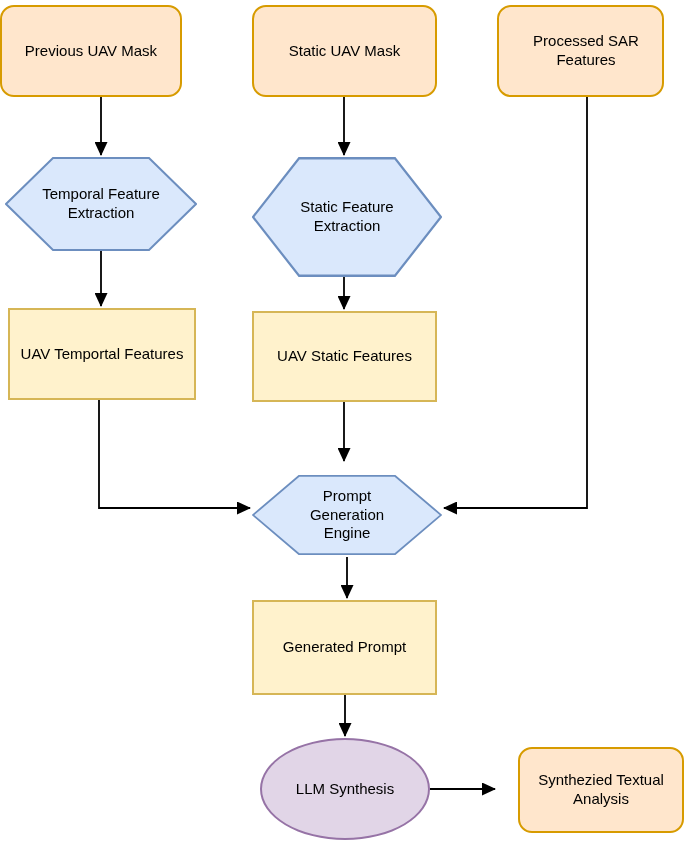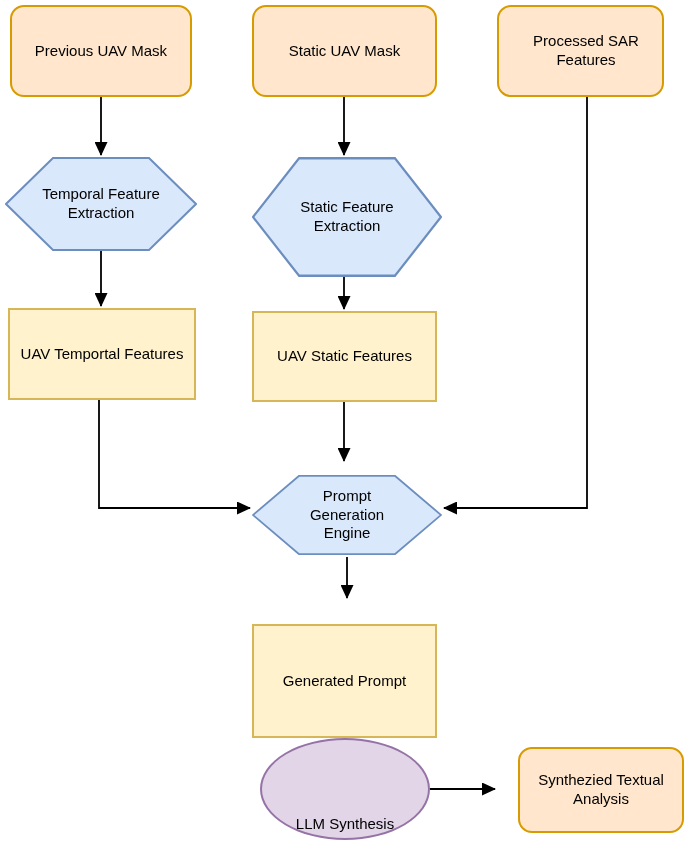--- a/index.html
+++ b/index.html
@@ -25,21 +25,20 @@
     border-radius:14px;
   }
   .rect{
     background:#FFF2CC;
     border:2px solid #D6B656;
   }
   .ellipse{
     background:#E1D5E7;
     border:2px solid #9673A6;
     border-radius:50%;
-    align-items:flex-end;
   }
   .hexnode{padding:0;border:none;background:transparent;}
   .hexnode svg{position:absolute;left:0;top:0;width:100%;height:100%;}
   .hexnode .hexlabel{
     position:relative;z-index:1;
     padding:0 34px;
   }
 </style>
 </head>
 <body>
@@ -59,21 +58,21 @@
       <path d="M344,251 L344,309" marker-end="url(#arrow)"></path>
       <path d="M99,400 L99,508 L250,508" marker-end="url(#arrow)"></path>
       <path d="M344,402 L344,461" marker-end="url(#arrow)"></path>
       <path d="M587,97 L587,508 L444,508" marker-end="url(#arrow)"></path>
       <path d="M347,557 L347,598" marker-end="url(#arrow)"></path>
       <path d="M345,690 L345,736" marker-end="url(#arrow)"></path>
       <path d="M430,789 L495,789" marker-end="url(#arrow)"></path>
     </g>
   </svg>
 
-  <div class="node rounded" style="left:10px;top:5px;width:182px;height:92px;">
+  <div class="node rounded" style="left:0;top:5px;width:182px;height:92px;">
     <span>Previous UAV Mask</span>
   </div>
 
   <div class="node rounded" style="left:252px;top:5px;width:185px;height:92px;">
     <span>Static UAV Mask</span>
   </div>
 
   <div class="node rounded" style="left:497px;top:5px;width:167px;height:92px;padding-left:21px;">
     <span>Processed SAR Features</span>
   </div>
@@ -100,21 +99,21 @@
     <span>UAV Static Features</span>
   </div>
 
   <div class="node hexnode" style="left:252px;top:475px;width:190px;height:80px;">
     <svg viewBox="0 0 190 94" preserveAspectRatio="none">
       <polygon points="47,1 143,1 189,47 143,93 47,93 1,47" fill="#DAE8FC" stroke="#6C8EBF" stroke-width="2"></polygon>
     </svg>
     <span class="hexlabel">Prompt Generation Engine</span>
   </div>
 
-  <div class="node rect" style="left:252px;top:600px;width:185px;height:114px;margin-top:24px;">
+  <div class="node rect" style="left:252px;top:600px;width:185px;height:95px;">
     <span>Generated Prompt</span>
   </div>
 
   <div class="node ellipse" style="left:260px;top:738px;width:170px;height:102px;">
     <span>LLM Synthesis</span>
   </div>
 
   <div class="node rounded" style="left:518px;top:747px;width:166px;height:86px;">
     <span>Synthezied Textual Analysis</span>
   </div>

